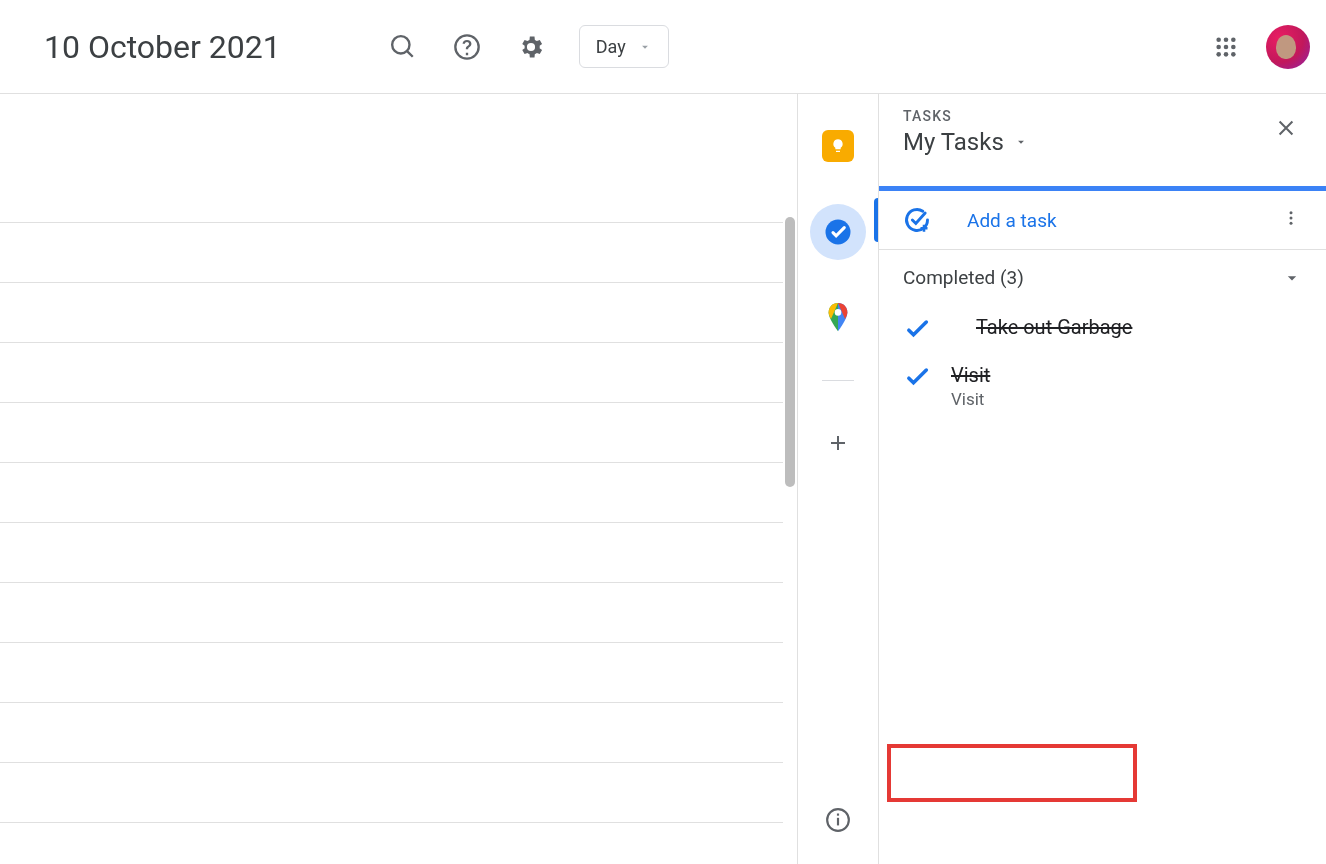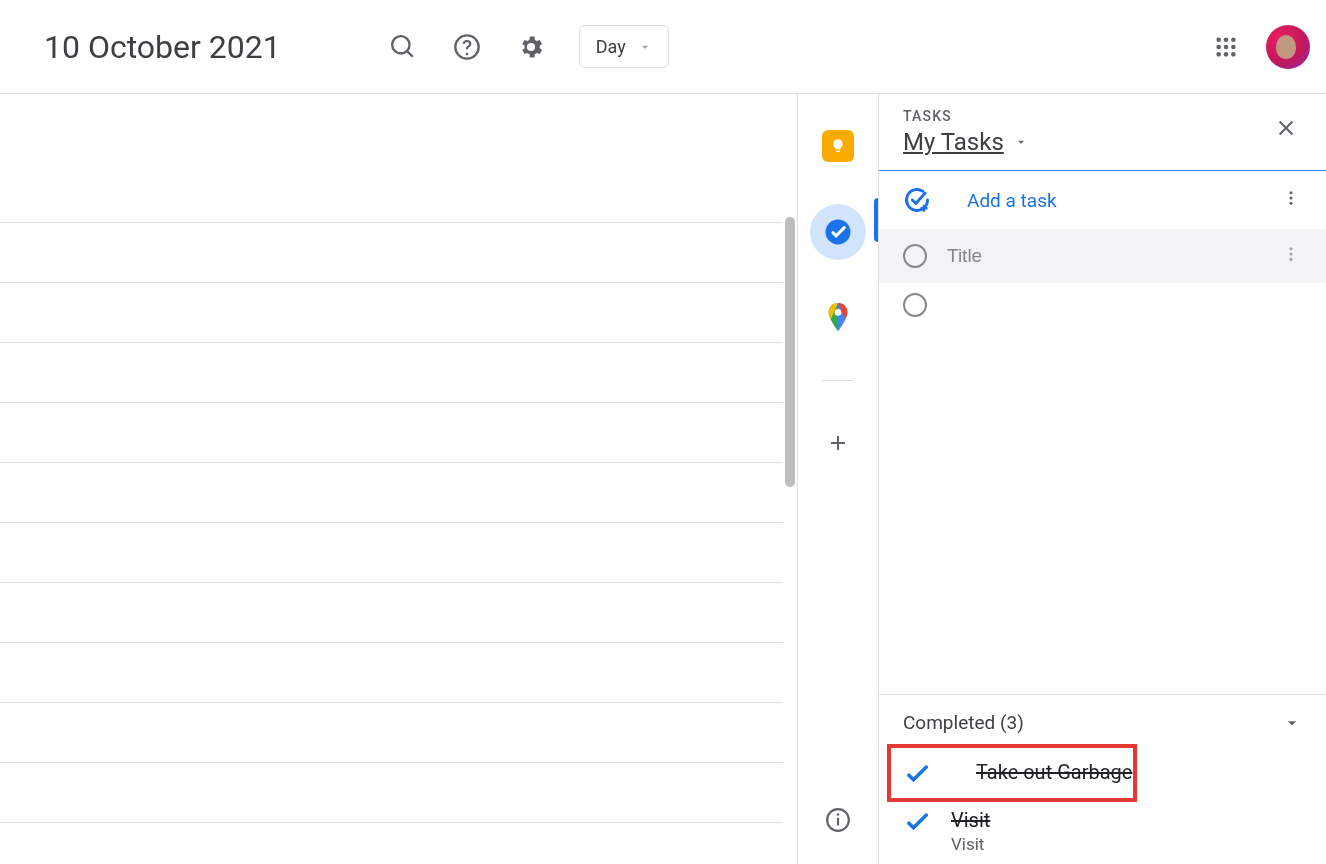--- a/index.html
+++ b/index.html
@@ -133,36 +133,35 @@
   }
   
   .tasks-panel {
     width: 448px;
     border-left: 1px solid #e0e0e0;
     display:flex;
     flex-direction:column;
     position:relative;
   }
   .tasks-header {
-    padding: 14px 20px 14px 24px;
+    padding: 14px 20px 30px 24px;
     display:flex;
     align-items:flex-start;
-    border-bottom:1px solid #3b82f6;
+    border-bottom:5px solid #3b82f6;
   }
   .tasks-header-text { flex:1; }
   .tasks-label {
     font-size:14px;
     letter-spacing:1.2px;
     color:#5f6368;
     font-weight:500;
   }
   .tasks-title-row {
     display:flex; align-items:center; gap:10px;
     margin-top:4px;
-    text-decoration:underline;
   }
   .tasks-title {
     font-size:24px; color:#3c4043;
   }
   .close-x {
     width:40px; height:40px;
     display:flex; align-items:center; justify-content:center;
     cursor:pointer;
     color:#5f6368;
   }
@@ -360,36 +359,20 @@
         <span class="label">Add a task</span>
         <div class="more-dots">
           <svg width="18" height="18" viewBox="0 0 24 24">
               <circle cx="12" cy="5" r="2" fill="#5f6368"></circle>
               <circle cx="12" cy="12" r="2" fill="#5f6368"></circle>
               <circle cx="12" cy="19" r="2" fill="#5f6368"></circle>
             </svg>
         </div>
       </div>
 
-      <div class="tasks-body">
-        <div class="task-item highlight">
-          <div class="task-circle"></div>
-          <input placeholder="Title" style="">
-          <div class="more-dots">
-            <svg width="18" height="18" viewBox="0 0 24 24">
-                <circle cx="12" cy="5" r="2" fill="#9aa0a6"></circle>
-                <circle cx="12" cy="12" r="2" fill="#9aa0a6"></circle>
-                <circle cx="12" cy="19" r="2" fill="#9aa0a6"></circle>
-              </svg>
-          </div>
-        </div>
-        <div class="task-item">
-          <div class="task-circle"></div>
-        </div>
-      </div>
 
       <div class="completed-section">
         <div class="completed-header">
           <span>Completed (3)</span>
           <svg class="chev" width="20" height="20" viewBox="0 0 24 24">
               <path fill="#5f6368" d="M7 10l5 5 5-5z"></path>
             </svg>
         </div>
 
         <div class="completed-task" style="position:relative;gap:45px;">

